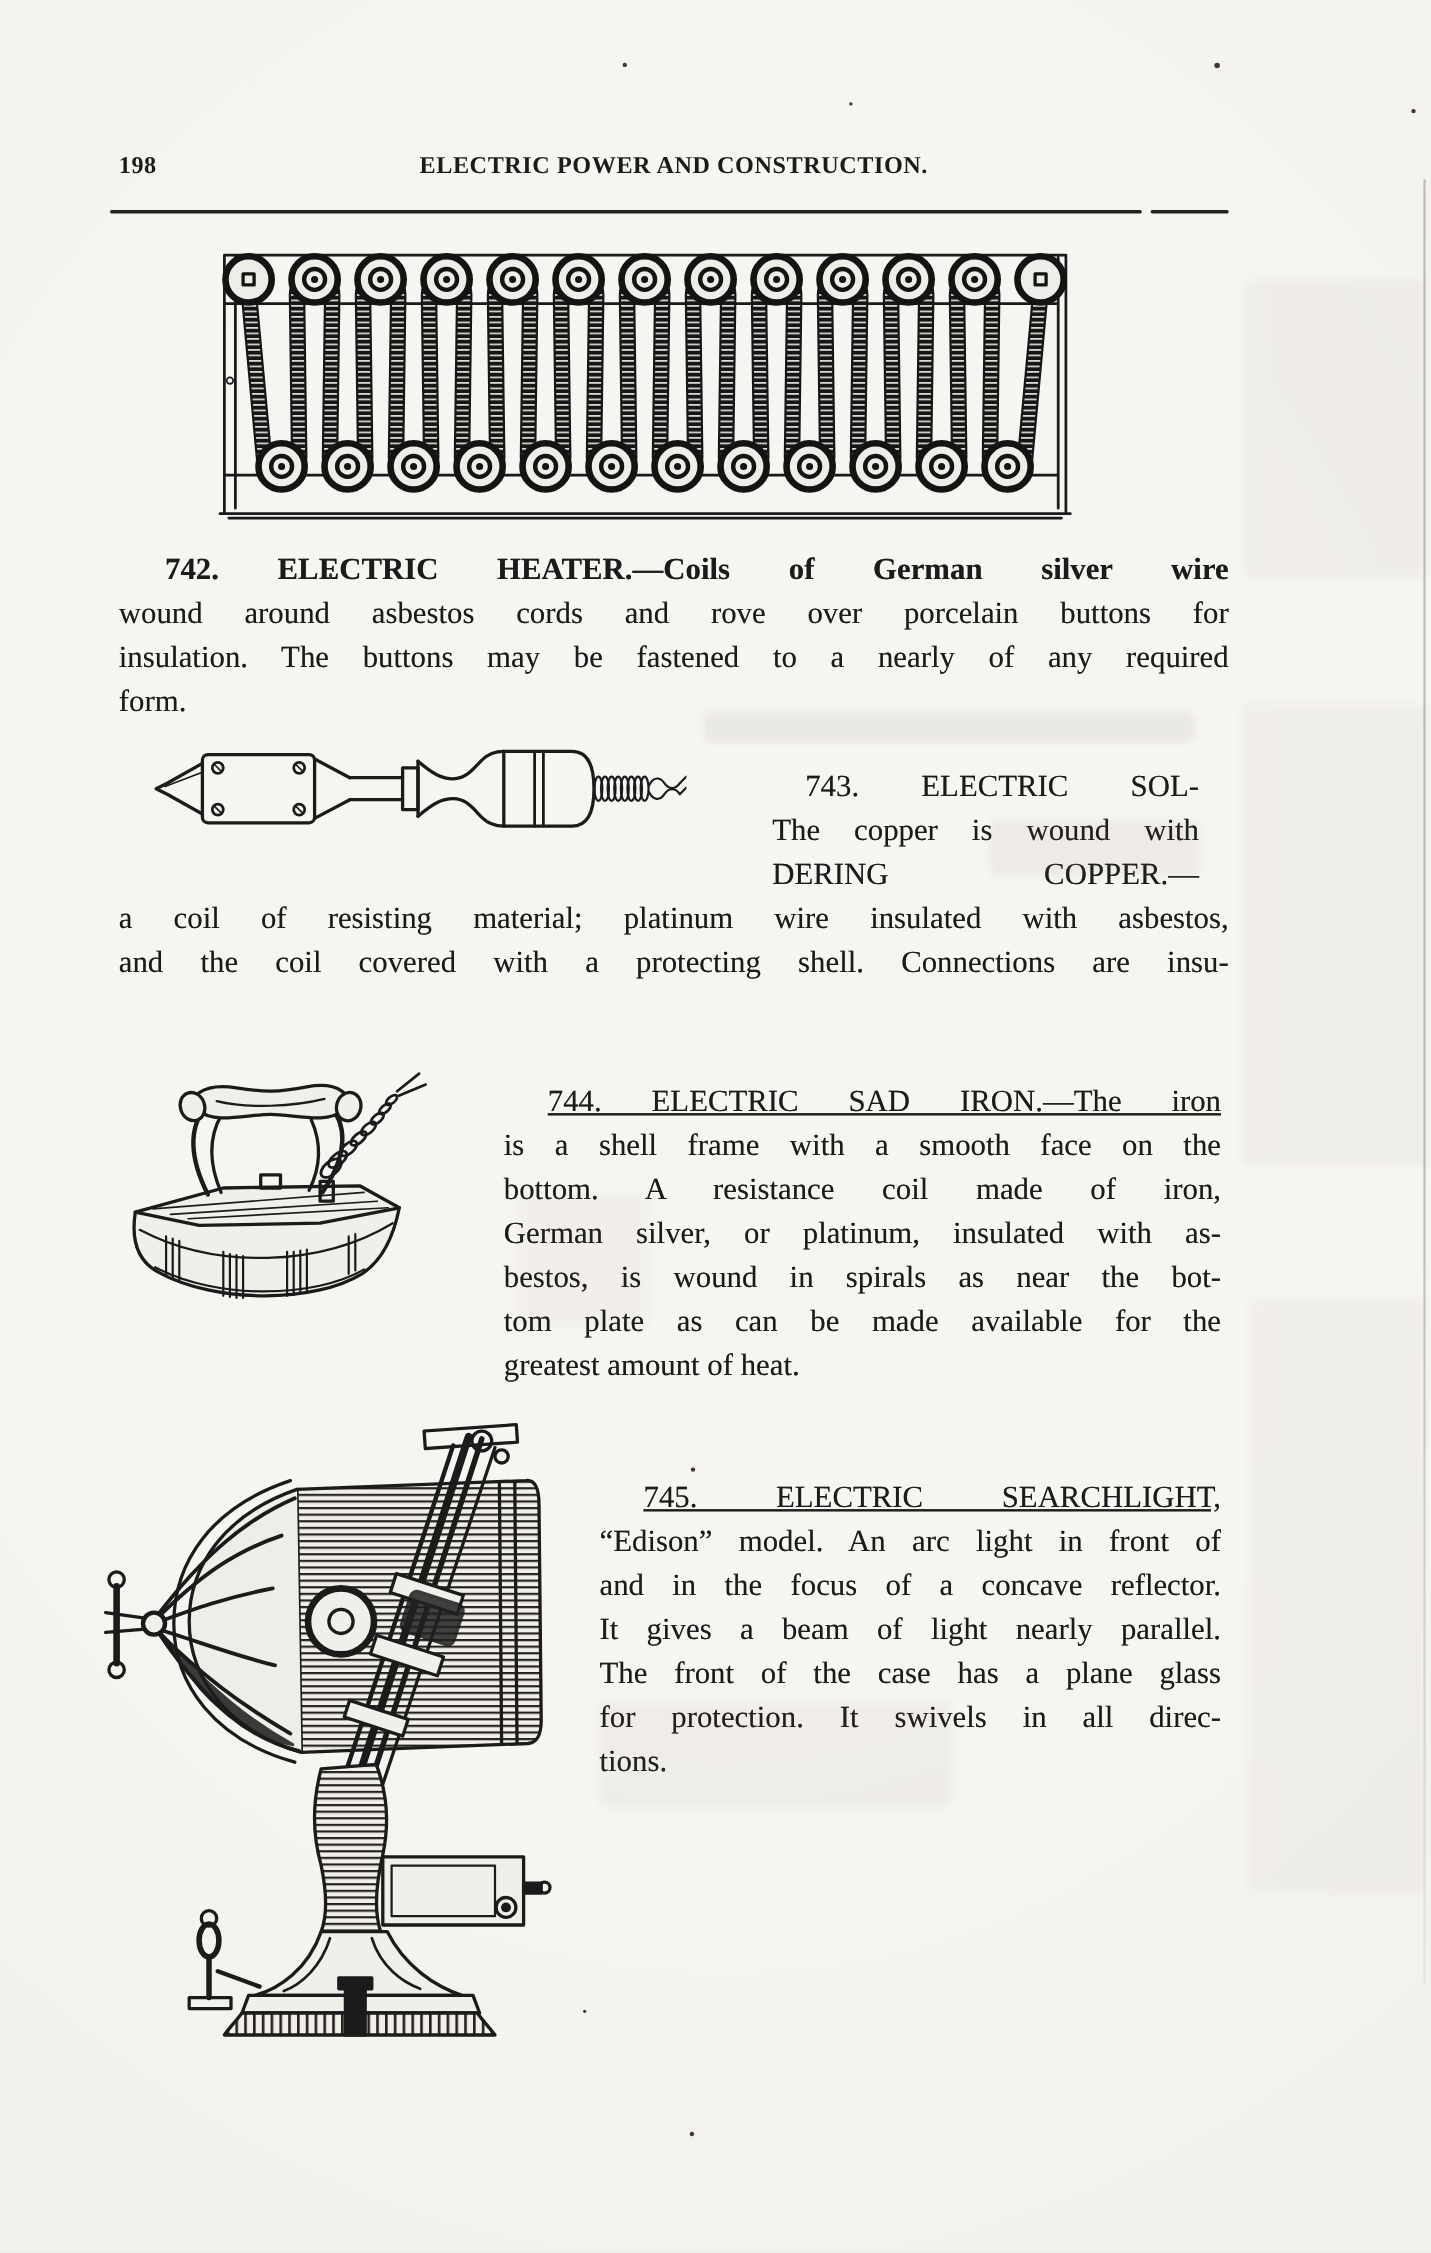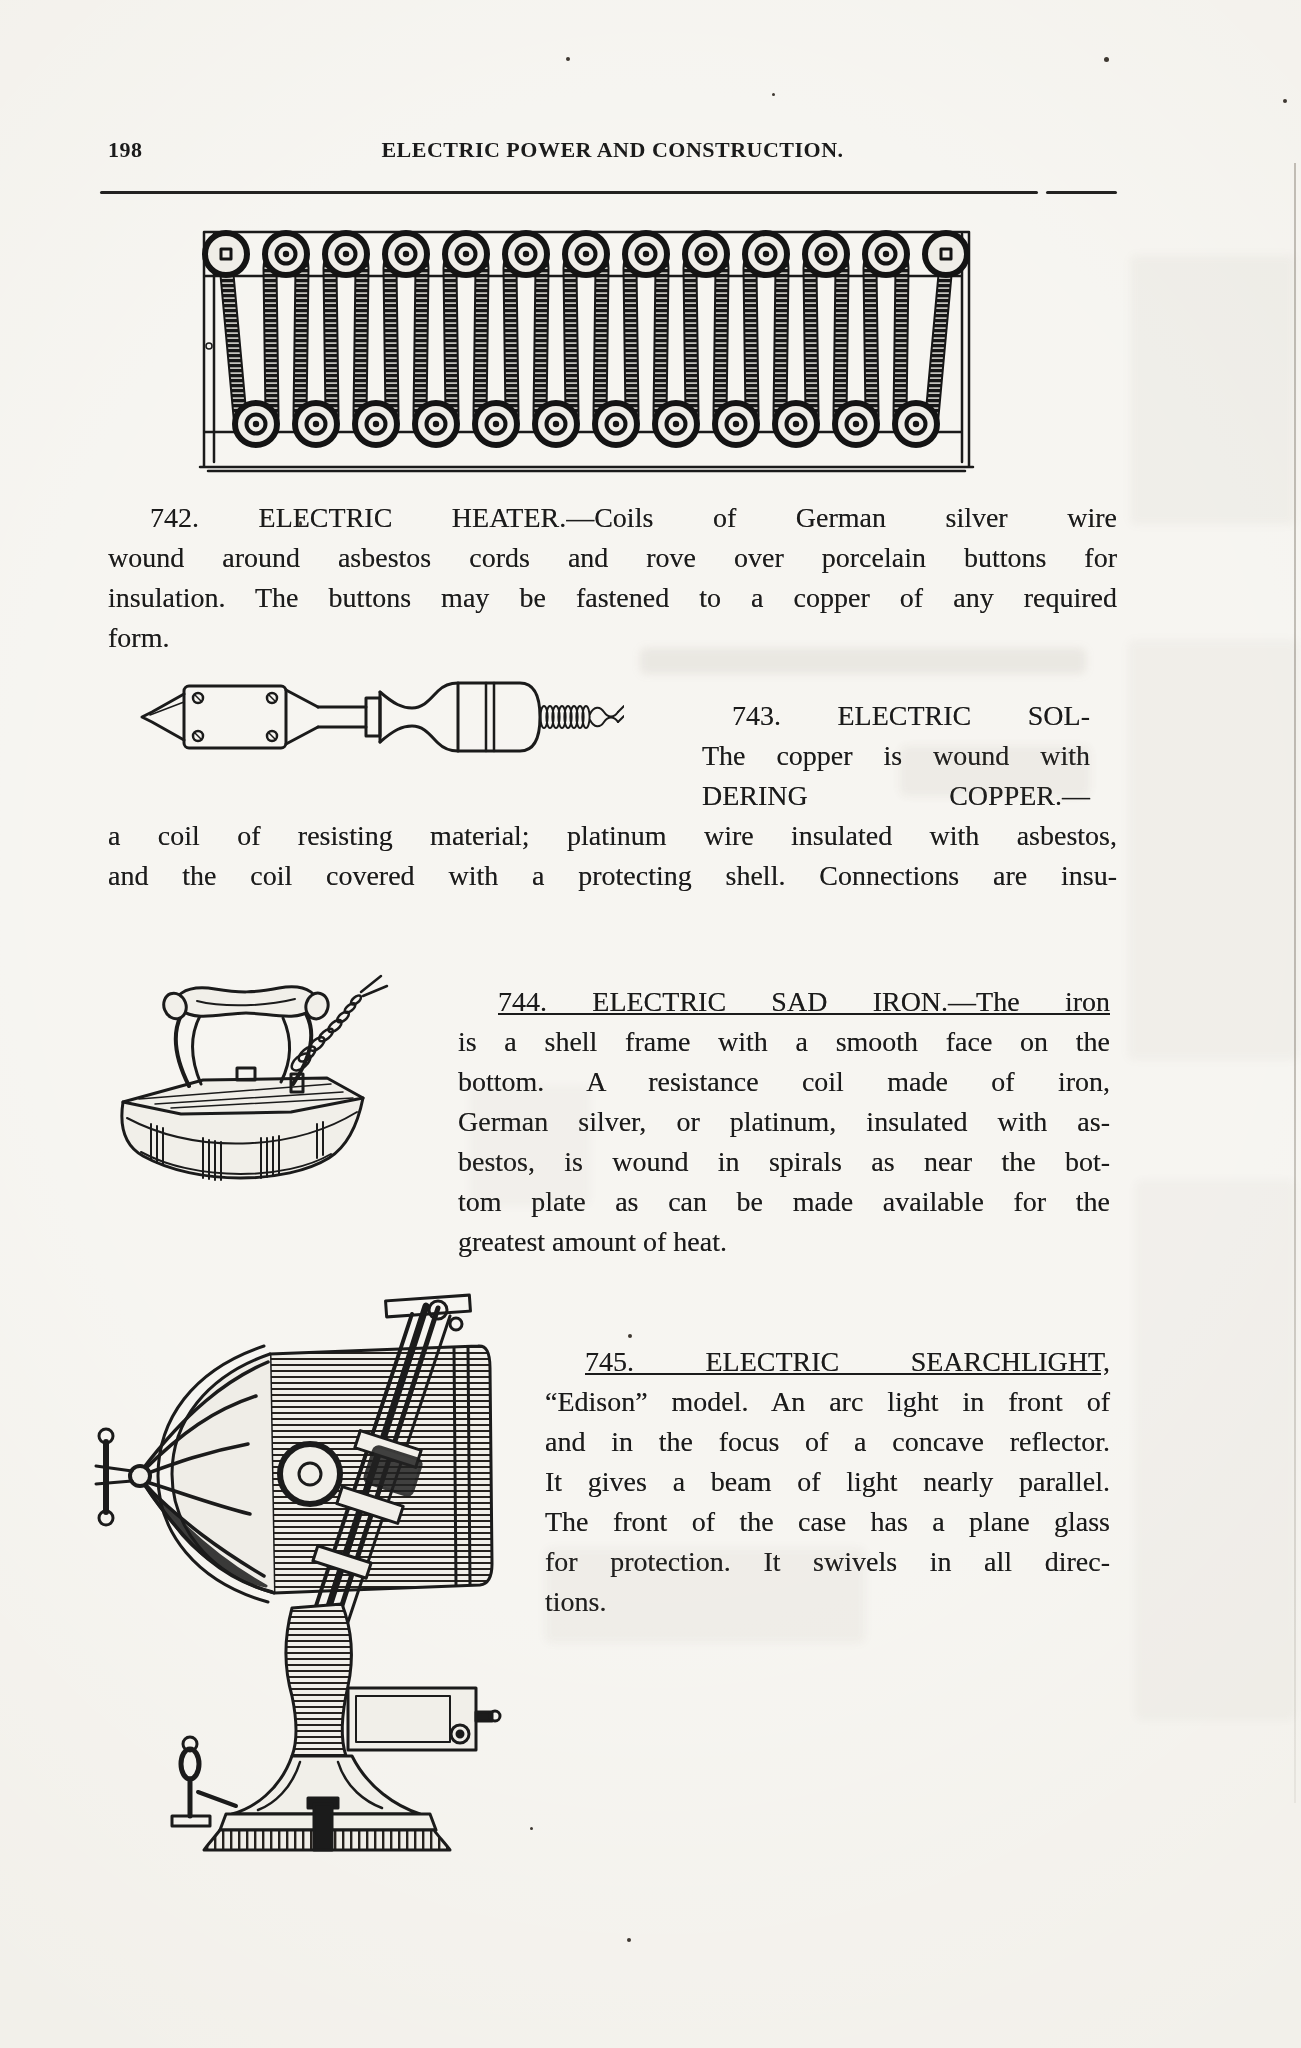--- a/index.html
+++ b/index.html
@@ -22,21 +22,21 @@
   .p742{left:108px;top:498px;width:1009px;}
   .p743n{left:702px;top:696px;width:388px;}
   .p743w{left:108px;top:816px;width:1009px;}
   .p744{left:458px;top:982px;width:652px;}
   .p745{left:545px;top:1342px;width:565px;}
   .line{
     font-size:28px;line-height:40px;text-align:justify;white-space:normal;
     text-shadow:0 0 .5px rgba(25,22,20,.55);
   }
   .jf{text-align-last:justify;}
-  .b{font-weight:normal;}
+  .b{font-weight:bold;}
   .ind42{padding-left:42px;}
   .ind30{padding-left:30px;}
   .ind40{padding-left:40px;text-decoration:underline;}
   .fig{position:absolute;}
   .fig-heater{left:196px;top:224px;width:781px;height:250px;}
   .fig-solder{left:138px;top:662px;width:486px;height:112px;}
   .fig-sadiron{left:95px;top:956px;width:302px;height:294px;}
   .fig-search{left:86px;top:1292px;width:416px;height:566px;}
   .ghost{position:absolute;background:rgba(125,113,96,.10);filter:blur(4px);border-radius:6px;}
   .speck{position:absolute;background:#3e3831;border-radius:50%;}
@@ -97,21 +97,21 @@
       <use href="#btnT" x="480" y="200"></use>
       <use href="#btnT" x="540" y="200"></use>
     <use href="#btnT" x="600" y="200"></use>
       <use href="#btnT" x="660" y="200"></use>
       <use href="#btnT" x="720" y="200"></use>
   </svg>
 
   <div class="para p742">
     <div class="line jf b ind42">742. ELECTRIC HEATER.—Coils of German silver wire</div>
     <div class="line jf">wound around asbestos cords and rove over porcelain buttons for</div>
-    <div class="line jf">insulation. The buttons may be fastened to a copper of any required</div>
+    <div class="line jf">insulation. The buttons may be fastened to a nearly of any required</div>
     <div class="line">form.</div>
   </div>
 
   <svg class="fig fig-solder" viewBox="0 0 486 112">
     <g fill="none" stroke="#1b1b1b" stroke-width="3">
       <path d="M46 32 L14 50 L4 55 L14 60 L46 78"></path>
       <path d="M46 40 L12 53" stroke-width="1.5"></path>
       <rect x="46" y="24" width="102" height="62" rx="5"></rect>
       <circle cx="60" cy="36" r="5" stroke-width="2.5"></circle>
         <path d="M57 33 L63 39" stroke-width="1.5"></path>

